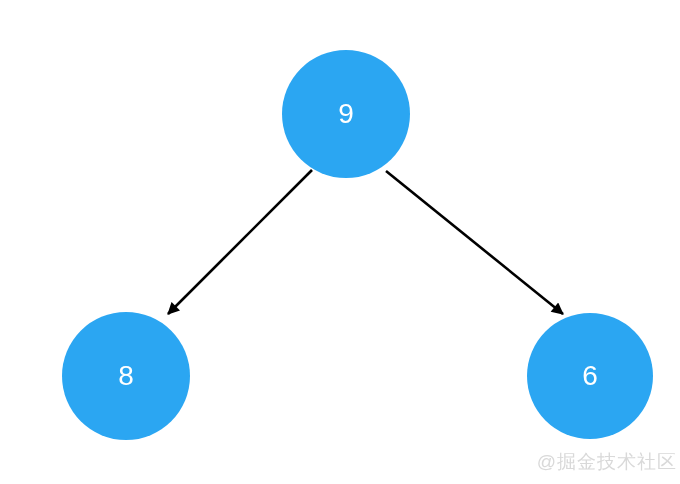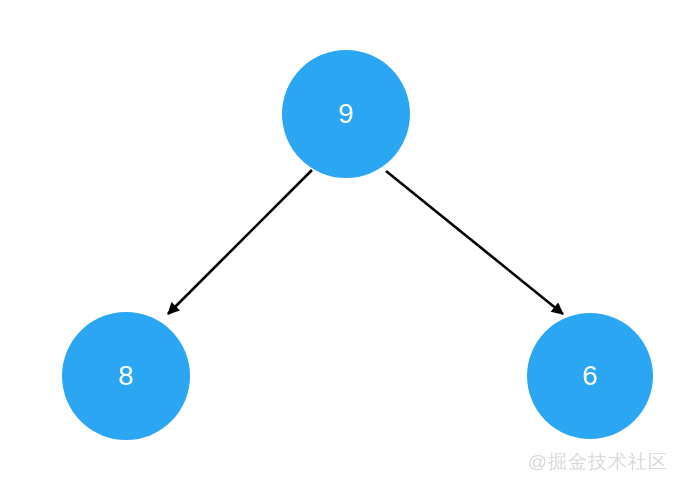--- a/index.html
+++ b/index.html
@@ -34,21 +34,21 @@
     align-items: center;
     justify-content: center;
   }
   .node-label {
     font-size: 28px;
     line-height: 1;
     user-select: none;
   }
   .watermark {
     position: absolute;
-    right: 12px;
+    right: 3px;
     bottom: 9px;
     font-size: 19px;
     letter-spacing: 1px;
     user-select: none;
   }
 </style>
 </head>
 <body>
 
 <div class="canvas" style="background: rgb(255, 255, 255);">

